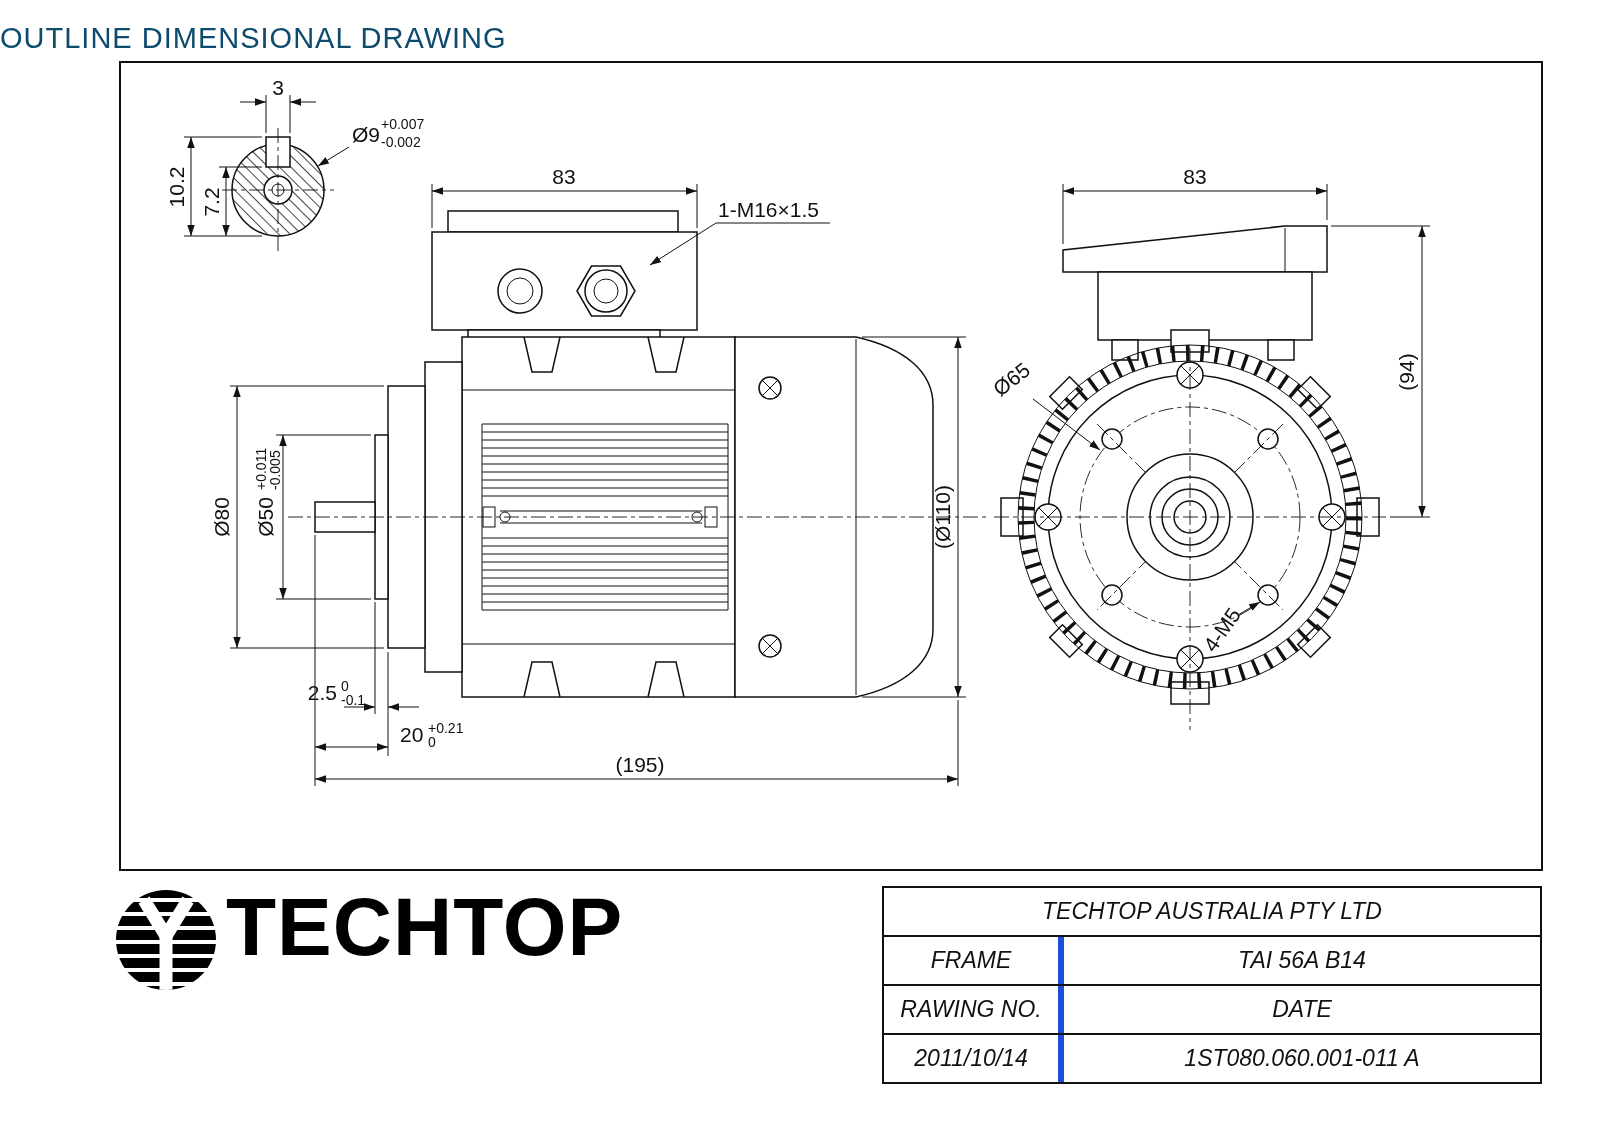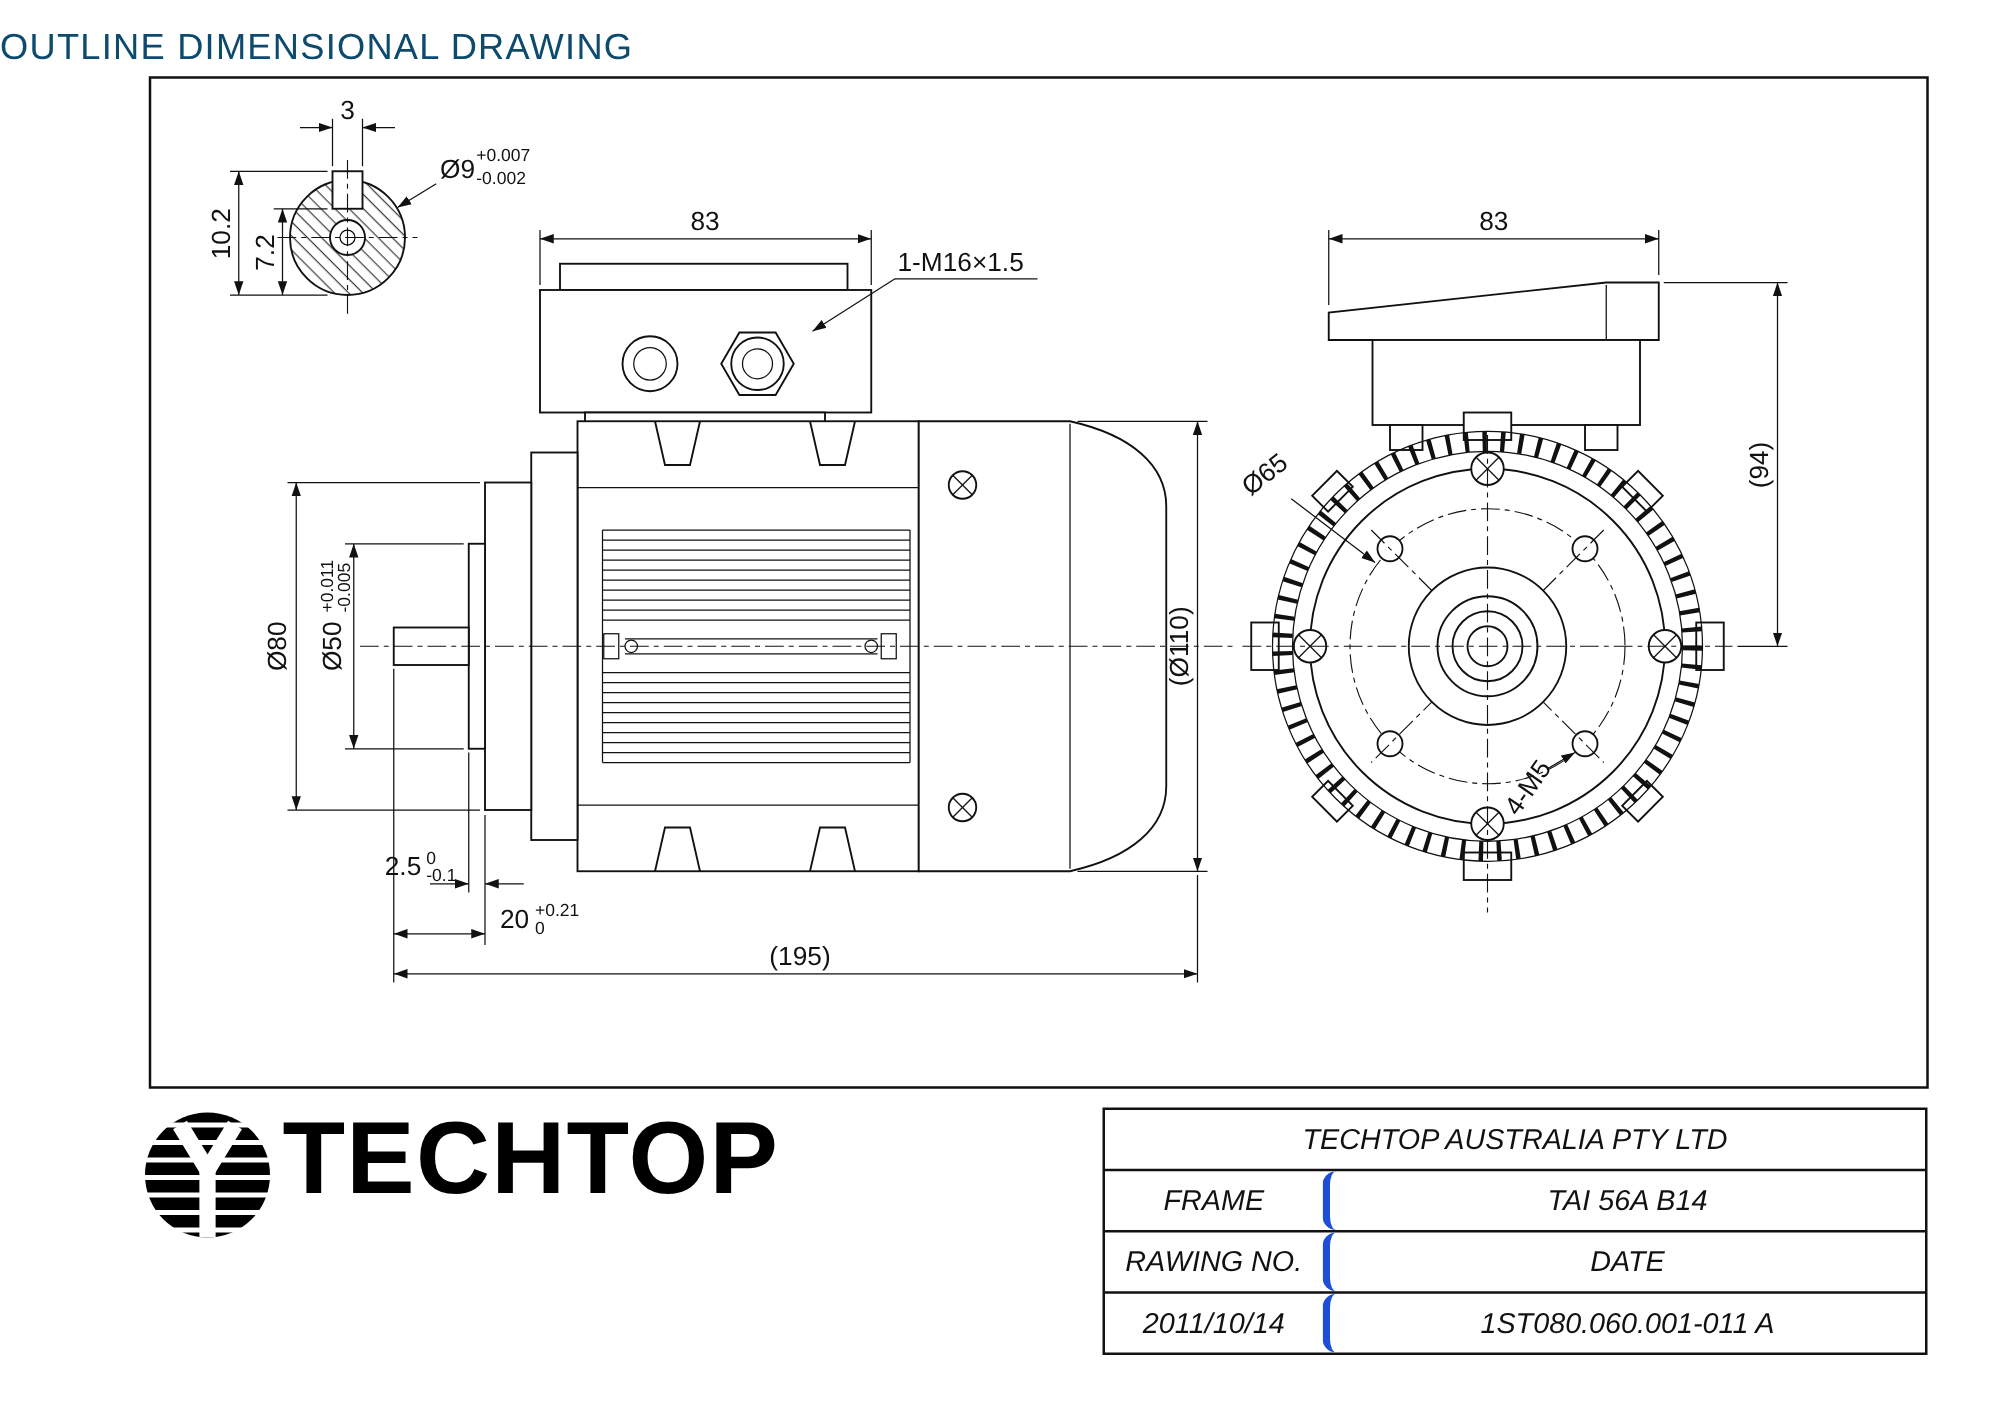--- a/index.html
+++ b/index.html
@@ -18,21 +18,21 @@
   
   .logo{position:absolute;left:116px;top:886px;display:flex;align-items:flex-start;gap:10px;}
   .logo-text{display:flex;flex-direction:row;}
   .brand{font-size:82px;font-weight:bold;letter-spacing:1px;line-height:1.0;color:#000;}
   .country{font-size:20px;letter-spacing:18px;padding-left:8px;margin-top:0px;color:#000;}
   
   .tblock{position:absolute;left:882px;top:886px;width:656px;border:2px solid #111;background:#fff;font-size:23px;}
   .trow{height:47px;display:flex;align-items:center;justify-content:center;border-top:2px solid #111;font-style:italic;}
   .trow:first-child{border-top:none;}
   .trow.two{display:grid;grid-template-columns:174px 1fr;padding:0;}
-  .cell{display:flex;align-items:center;justify-content:center;height:100%;border-radius:11px;}
+  .cell{display:flex;align-items:center;justify-content:center;height:100%;}
   .cell + .cell{border-left:6px solid #1d4ed8;}
 </style>
 </head>
 <body>
 
 <div class="ptitle">OUTLINE DIMENSIONAL DRAWING</div>
 
 <svg class="canvas" width="1600" height="1131" viewBox="0 0 1600 1131">
   <defs>
     <marker id="ar" viewBox="0 0 10 8" refX="10" refY="4" markerWidth="11" markerHeight="9" orient="auto-start-reverse">

